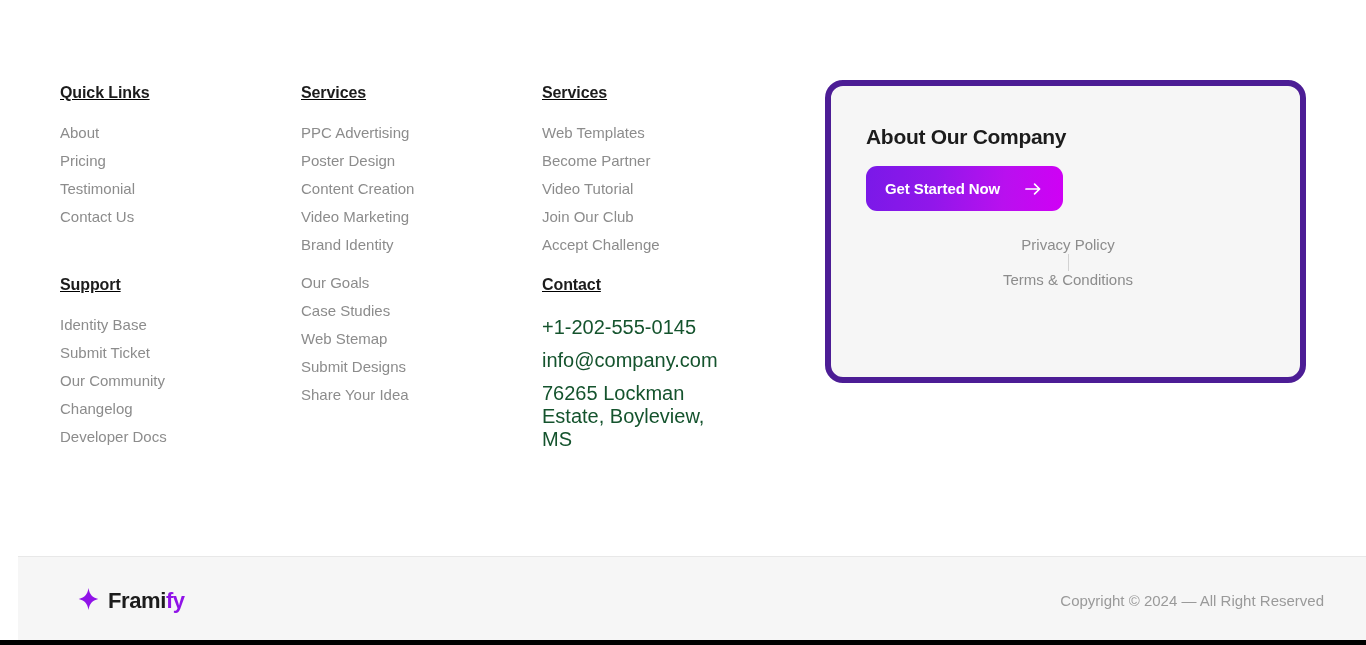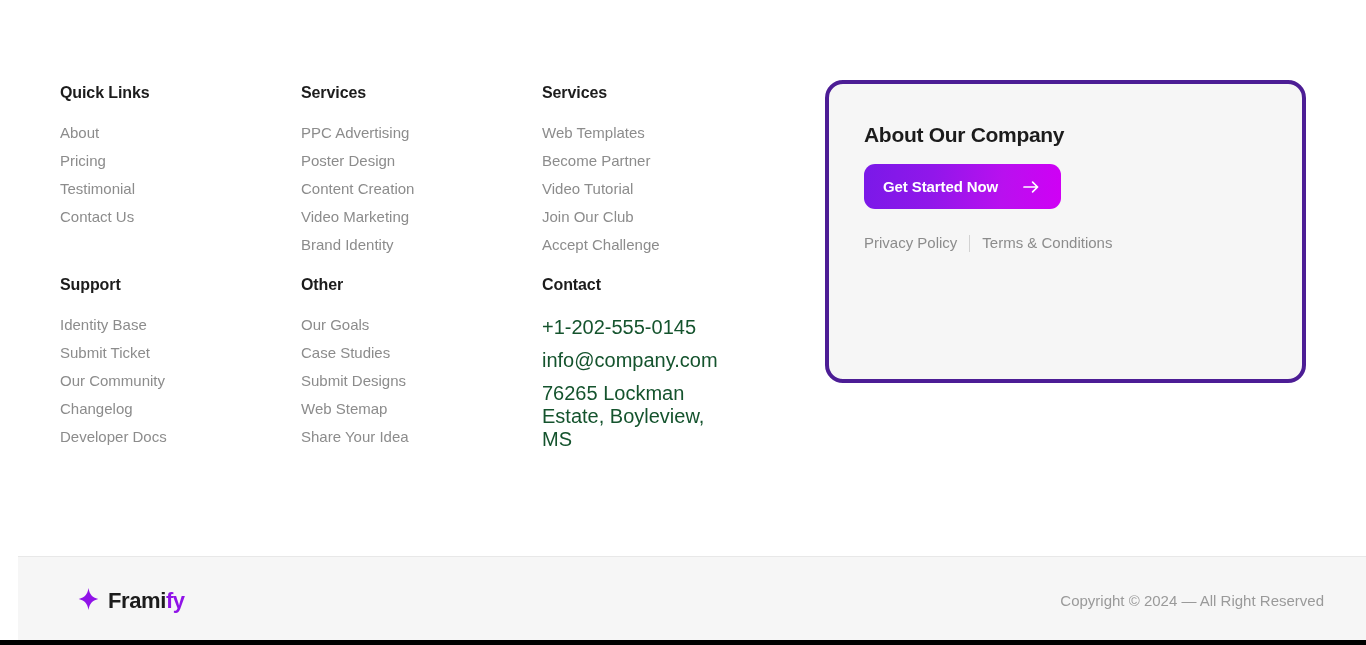--- a/index.html
+++ b/index.html
@@ -30,20 +30,21 @@
   .columns-area {
     position: absolute;
     left: 60px;
     top: 82px;
     width: 740px;
   }
 
   .col-row {
     display: flex;
     flex-direction: row;
+    text-decoration: underline;
   }
   .col-row.second {
     margin-top: 20px;
   }
 
   .footer-col {
     width: 241px;
     box-sizing: border-box;
   }
   .footer-col.contact-col {
@@ -92,21 +93,21 @@
   }
 
   
   .about-card {
     position: absolute;
     left: 825px;
     top: 80px;
     width: 481px;
     height: 303px;
     background: #f6f6f6;
-    border: 4px solid #4c1d95;
+    border: 6px solid #4c1d95;
     border-radius: 18px;
     box-sizing: border-box;
   }
   .about-inner {
     position: absolute;
     left: 35px;
     top: 38px;
     right: 30px;
   }
   .about-title {
@@ -141,20 +142,21 @@
     line-height: 1;
   }
   .cta-arrow {
     display: inline-flex;
     align-items: center;
   }
   .legal-row {
     display: flex;
     align-items: center;
     margin-top: 25px;
+    flex-direction: column;
   }
   .legal-link {
     font-size: 15px;
     color: #8c8c8c;
     text-decoration: none;
     cursor: pointer;
     line-height: 18px;
   }
   .legal-sep {
     width: 1px;
@@ -260,26 +262,25 @@
         <ul class="col-list">
           <li><a class="col-link">Identity Base</a></li>
           <li><a class="col-link">Submit Ticket</a></li>
           <li><a class="col-link">Our Community</a></li>
           <li><a class="col-link">Changelog</a></li>
           <li><a class="col-link">Developer Docs</a></li>
         </ul>
       </div>
 
       <div class="footer-col">
-        <h3 class="col-title">Other</h3>
         <ul class="col-list">
           <li><a class="col-link">Our Goals</a></li>
           <li><a class="col-link">Case Studies</a></li>
+          <li><a class="col-link">Web Stemap</a></li>
           <li><a class="col-link">Submit Designs</a></li>
-          <li><a class="col-link">Web Stemap</a></li>
           <li><a class="col-link">Share Your Idea</a></li>
         </ul>
       </div>
 
       <div class="footer-col contact-col">
         <h3 class="col-title">Contact</h3>
         <ul class="col-list contact-list">
           <li><a class="contact-line">+1-202-555-0145</a></li>
           <li><a class="contact-line">info@company.com</a></li>
           <li><span class="contact-line">76265 Lockman Estate, Boyleview, MS</span></li>

